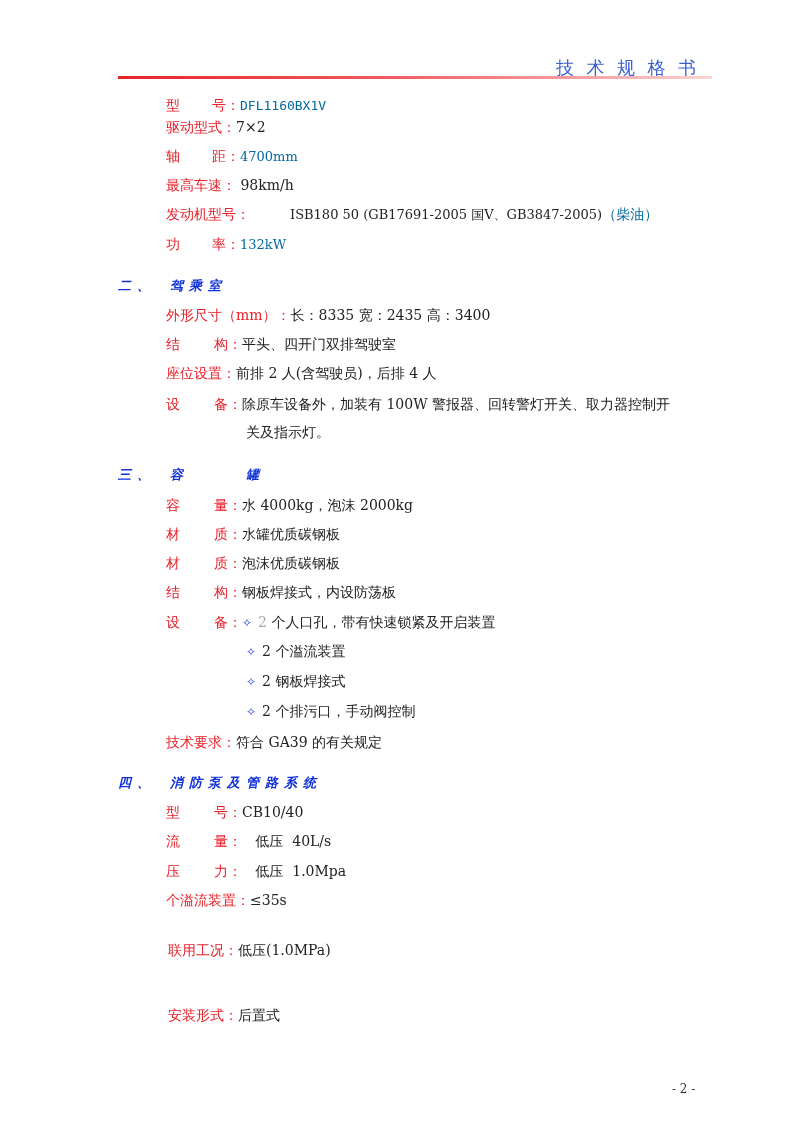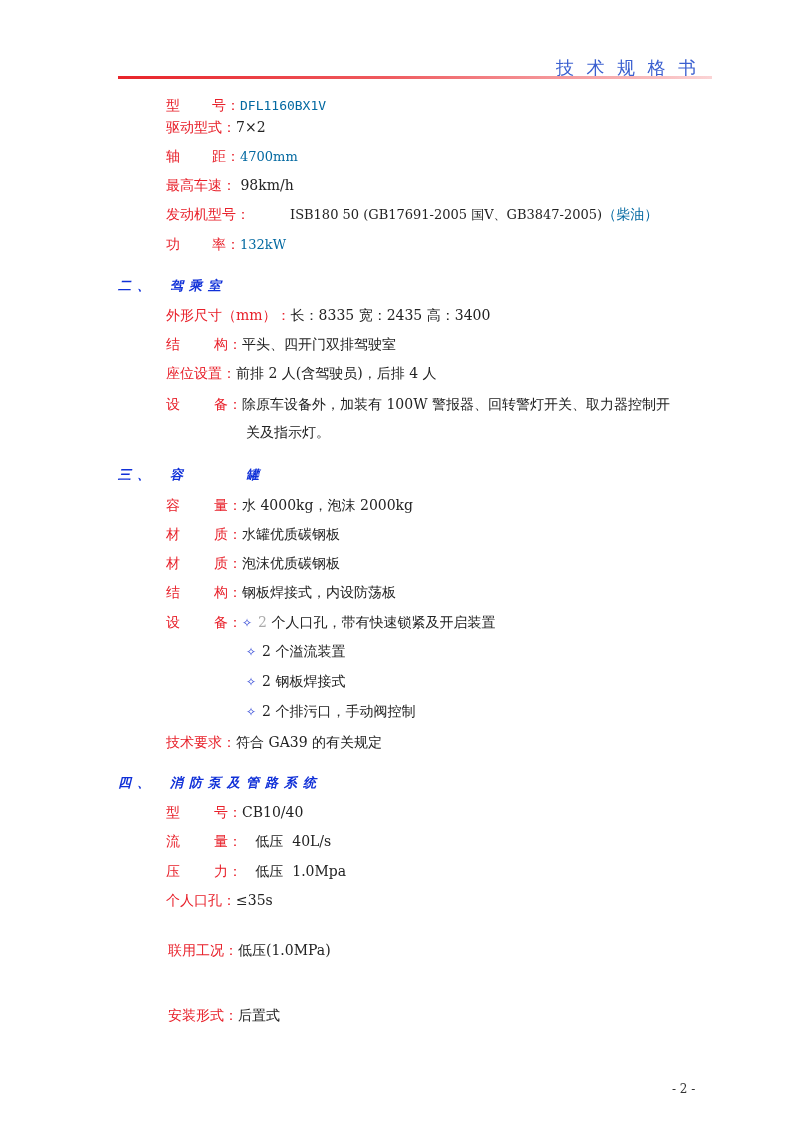--- a/index.html
+++ b/index.html
@@ -255,21 +255,21 @@
   </div>
 
   <div class="row" style="top:862px;">
     <span class="label spaced-sm">
         <span>压</span>
         <span>力：</span>
       </span><span class="val" style="white-space:pre;">   低压  1.0Mpa</span>
   </div>
 
   <div class="row" style="top:891px;">
-    <span class="label">个人口孔：</span><span class="val">≤35s</span>
+    <span class="label">个溢流装置：</span><span class="val">≤35s</span>
   </div>
 
   <div class="row" style="top:941px;left:168px;">
     <span class="label">联用工况：</span><span class="val">低压(1.0MPa)</span>
   </div>
 
   <div class="row" style="top:1006px;left:168px;">
     <span class="label">安装形式：</span><span class="val">后置式</span>
   </div>
 </div>

